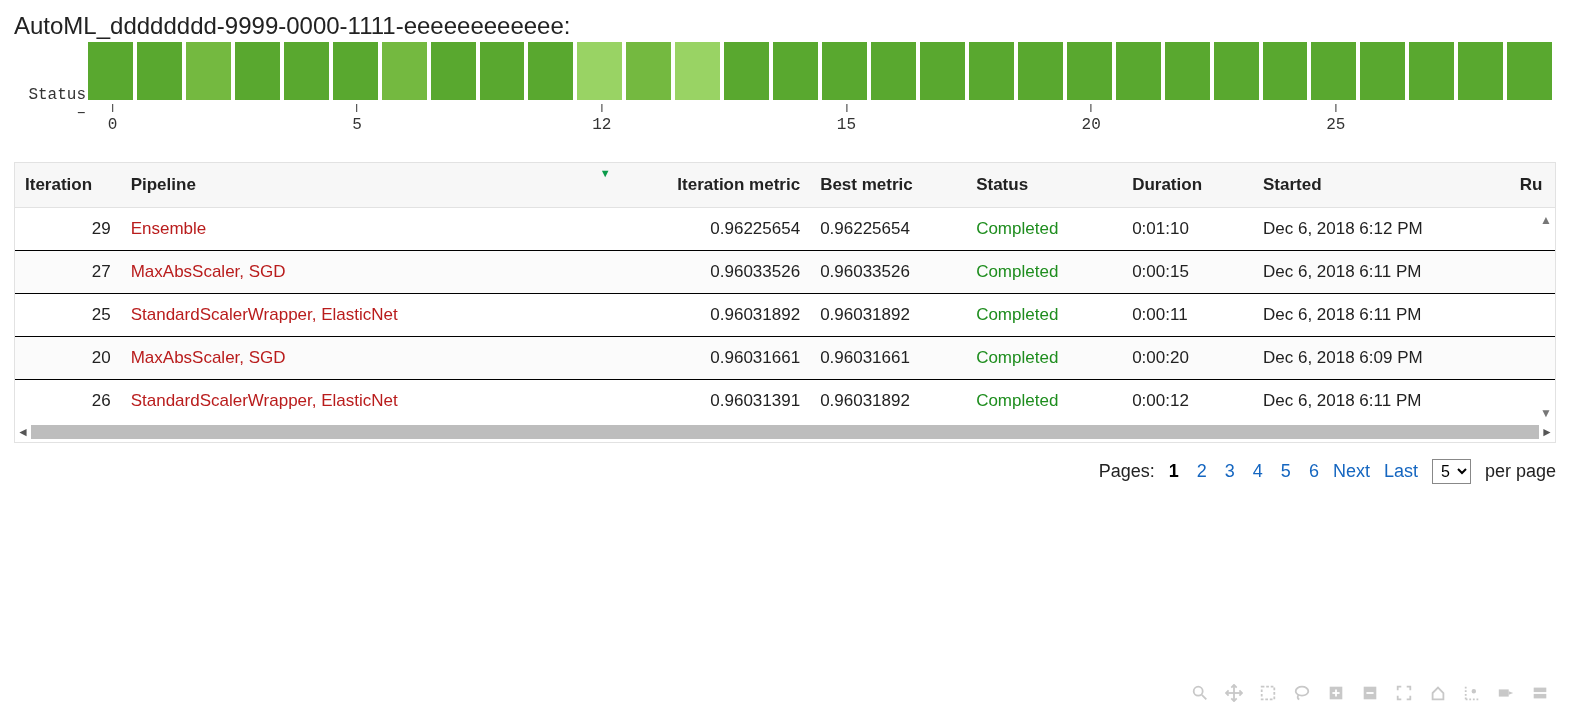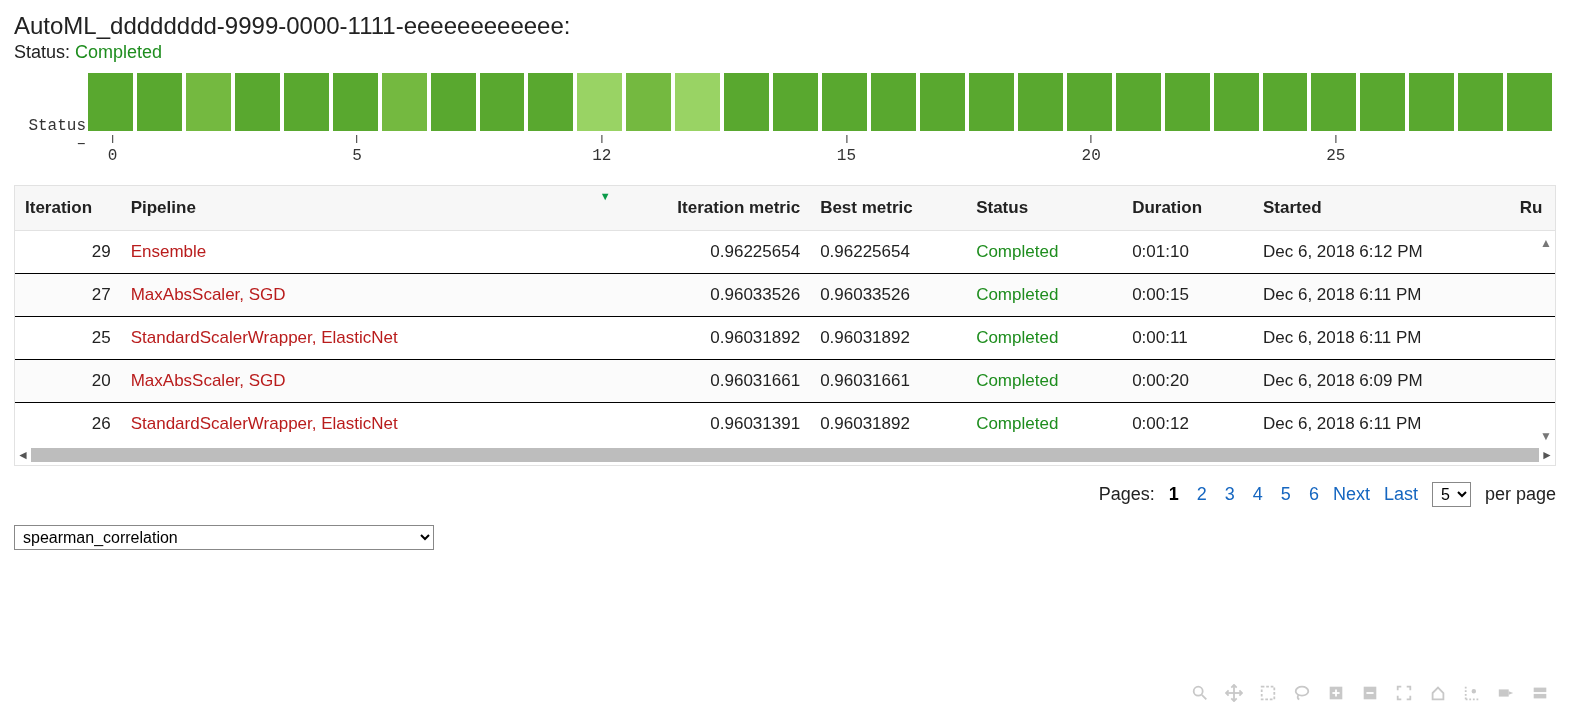--- a/index.html
+++ b/index.html
@@ -11,21 +11,21 @@
   .blue{color:#b91c1c;}
   .chart-row{display:flex;align-items:flex-end;font-family:Liberation Mono, monospace;}
   .chart-ylabel{font-size:16px;color:#333;position:relative;top:-18px;width:72px;text-align:right;padding-right:2px;}
   .chart-area{flex:1;position:relative;}
   .bars{display:flex;height:58px;align-items:stretch;}
   .bar{flex:1;margin-right:4px;}
   .axis{position:relative;height:36px;margin-top:4px;}
   .tick{position:absolute;top:0;transform:translateX(-50%);text-align:center;}
   .tick .tline{width:1px;height:8px;background:#333;margin:0 auto;}
   .tick .tlab{font-size:16px;color:#333;margin-top:4px;}
-  .tbl-container{margin-top:14px;border:1px solid #e2e2e2;position:relative;}
+  .tbl-container{margin-top:22px;border:1px solid #e2e2e2;position:relative;}
   table{border-collapse:collapse;width:100%;table-layout:fixed;}
   thead th{background:#f7f7f7;border-bottom:1px solid #e2e2e2;font-weight:700;font-size:17px;padding:12px 10px;text-align:left;white-space:nowrap;position:relative;}
   tbody td{border-top:1px solid #000000;padding:11px 10px;font-size:17px;white-space:nowrap;}
   tbody tr:nth-child(even){background:#fbfbfb;}
   .num{text-align:right;}
   .sort-ind{position:absolute;left:6px;top:4px;font-size:11px;color:#0b9b4a;}
   .hscroll{display:flex;align-items:center;height:20px;background:#fff;}
   .h-arrow{width:16px;height:16px;display:flex;align-items:center;justify-content:center;color:#555;font-size:12px;}
   .h-track{flex:1;height:14px;background:#bdbdbd;}
   .vscroll{position:absolute;top:50px;bottom:22px;right:2px;width:14px;display:flex;flex-direction:column;align-items:center;justify-content:space-between;color:#777;font-size:12px;}
@@ -37,23 +37,20 @@
   .sel.wide{width:420px;margin-top:6px;}
   .toolbar{position:absolute;right:20px;bottom:8px;display:flex;gap:14px;color:#c8c8c8;font-size:18px;}
   .toolbar span{display:inline-flex;align-items:center;justify-content:center;width:20px;height:20px;}
   .tb-svg{width:18px;height:18px;fill:none;stroke:#c8c8c8;stroke-width:2;}
 </style>
 </head>
 <body>
 
 <div class="wrap">
   <div class="title">AutoML_dddddddd-9999-0000-1111-eeeeeeeeeeee:</div>
-  <div class="status-line">
-    <span>Status: </span><span class="green">Completed</span>
-  </div>
 
   <div class="chart-row">
     <div class="chart-ylabel"><span>Status</span> –</div>
     <div class="chart-area">
       <div class="bars" id="bars">
           <div class="bar" style="background: rgb(89, 168, 47);"></div>
           <div class="bar" style="background: rgb(89, 168, 47);"></div>
           <div class="bar" style="background: rgb(116, 185, 64);"></div>
           <div class="bar" style="background: rgb(89, 168, 47);"></div>
           <div class="bar" style="background: rgb(89, 168, 47);"></div>
@@ -211,23 +208,20 @@
         <span class="pg">6</span>
       </span>
     <span class="pg">Next</span>
     <span class="pg">Last</span>
     <select class="sel">
       <option>5</option>
     </select>
     <span>per page</span>
   </div>
 
-  <select class="sel wide">
-    <option>spearman_correlation</option>
-  </select>
 
   <div class="toolbar" id="toolbar">
       <span>
         <svg class="tb-svg" viewBox="0 0 20 20">
           <circle cx="8" cy="8" r="5"></circle>
           <line x1="12" y1="12" x2="17" y2="17"></line>
         </svg>
       </span>
       <span>
         <svg class="tb-svg" viewBox="0 0 20 20">

